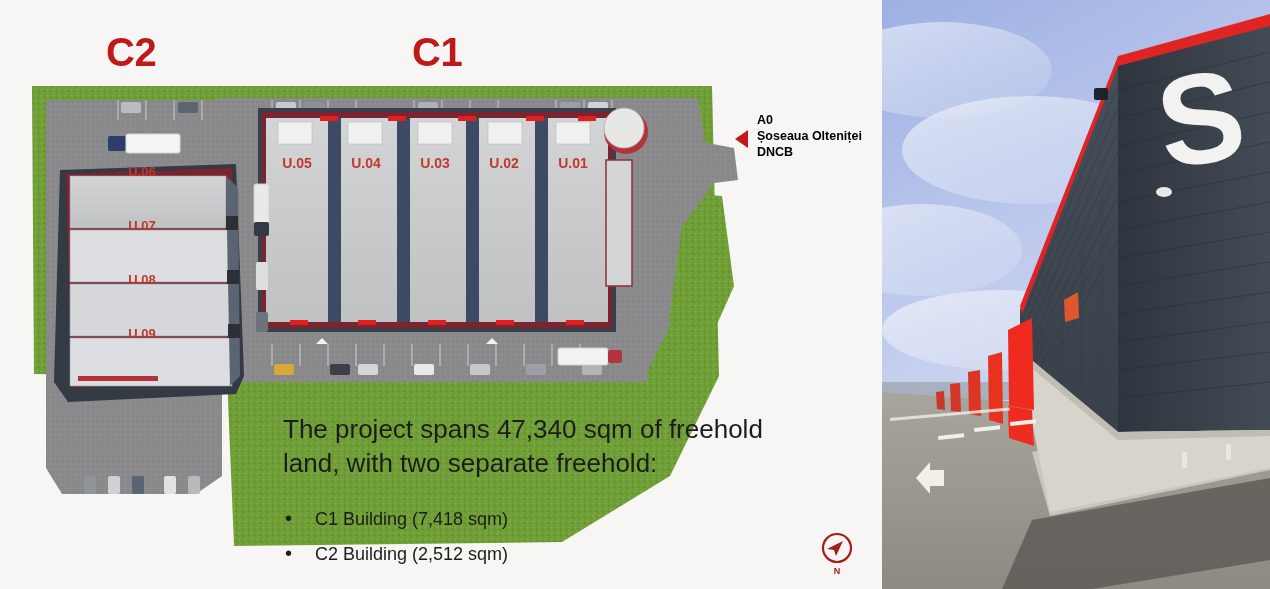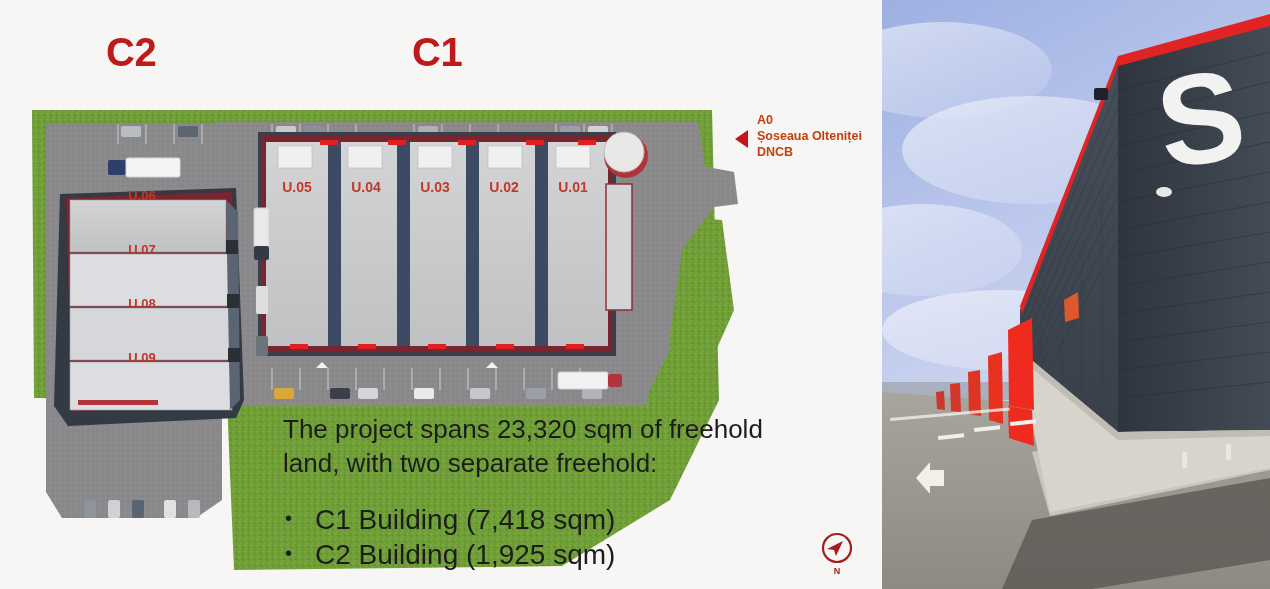--- a/index.html
+++ b/index.html
@@ -34,21 +34,21 @@
     font-size: 40px;
     letter-spacing: -0.5px;
     line-height: 1;
   }
   #title-c2 { left: 97px;  top: 32px; margin-left: 9px; }
   #title-c1 { left: 412px; top: 32px; }
 
   
   #site-plan {
     position: absolute;
-    left: 22px; top: 100px;
+    left: 22px; top: 76px;
     width: 720px; height: 490px;
   }
   #site-plan svg { display: block; }
 
   
   #road-label {
     position: absolute;
     left: 735px; top: 112px;
     width: 140px;
   }
@@ -56,21 +56,21 @@
     position: absolute;
     left: 0px; top: 18px;
     width: 0; height: 0;
     border-top: 9px solid transparent;
     border-bottom: 9px solid transparent;
     border-right: 13px solid #c5161c;
   }
   #road-lines {
     position: absolute;
     left: 22px; top: 0px;
-    color: #c2410c;
+    color: #000000;
     font-weight: bold;
     font-size: 12.5px;
     line-height: 16px;
     white-space: nowrap;
   }
   #road-lines div { white-space: nowrap; }
 
   
   #body-copy {
     position: absolute;
@@ -83,21 +83,21 @@
   }
   #body-copy .para { margin: 0; }
   #bullet-list {
     margin: 22px 0 0 0;
     padding: 0;
     list-style: none;
   }
   #bullet-list li {
     position: relative;
     padding-left: 32px;
-    font-size: 28px;
+    font-size: 18px;
     line-height: 35px;
   }
   #bullet-list li::before {
     content: "\2022";
     position: absolute;
     left: 2px; top: -1px;
     font-size: 20px;
     color: #1c1c1c;
   }
 
@@ -346,25 +346,25 @@
     <div id="road-label">
       <div id="road-arrow"></div>
       <div id="road-lines">
         <div>A0</div>
         <div>Șoseaua Olteniței</div>
         <div>DNCB</div>
       </div>
     </div>
 
     <div id="body-copy">
-      <div class="para">The project spans 23,320 sqm of freehold</div>
+      <div class="para">The project spans 47,340 sqm of freehold</div>
       <div class="para">land, with two separate freehold:</div>
       <ul id="bullet-list">
         <li>C1 Building (7,418 sqm)</li>
-        <li>C2 Building (1,925 sqm)</li>
+        <li>C2 Building (2,512 sqm)</li>
       </ul>
     </div>
 
     <div id="compass">
       <svg width="40" height="40" viewBox="0 0 40 40" xmlns="http://www.w3.org/2000/svg">
         <circle cx="19" cy="18" r="14" fill="none" stroke="#a51c1c" stroke-width="2.2"></circle>
         <polygon points="25,11 9,19 16,20 18,26" fill="#a51c1c"></polygon>
       </svg>
       <div id="compass-label">N</div>
     </div>

